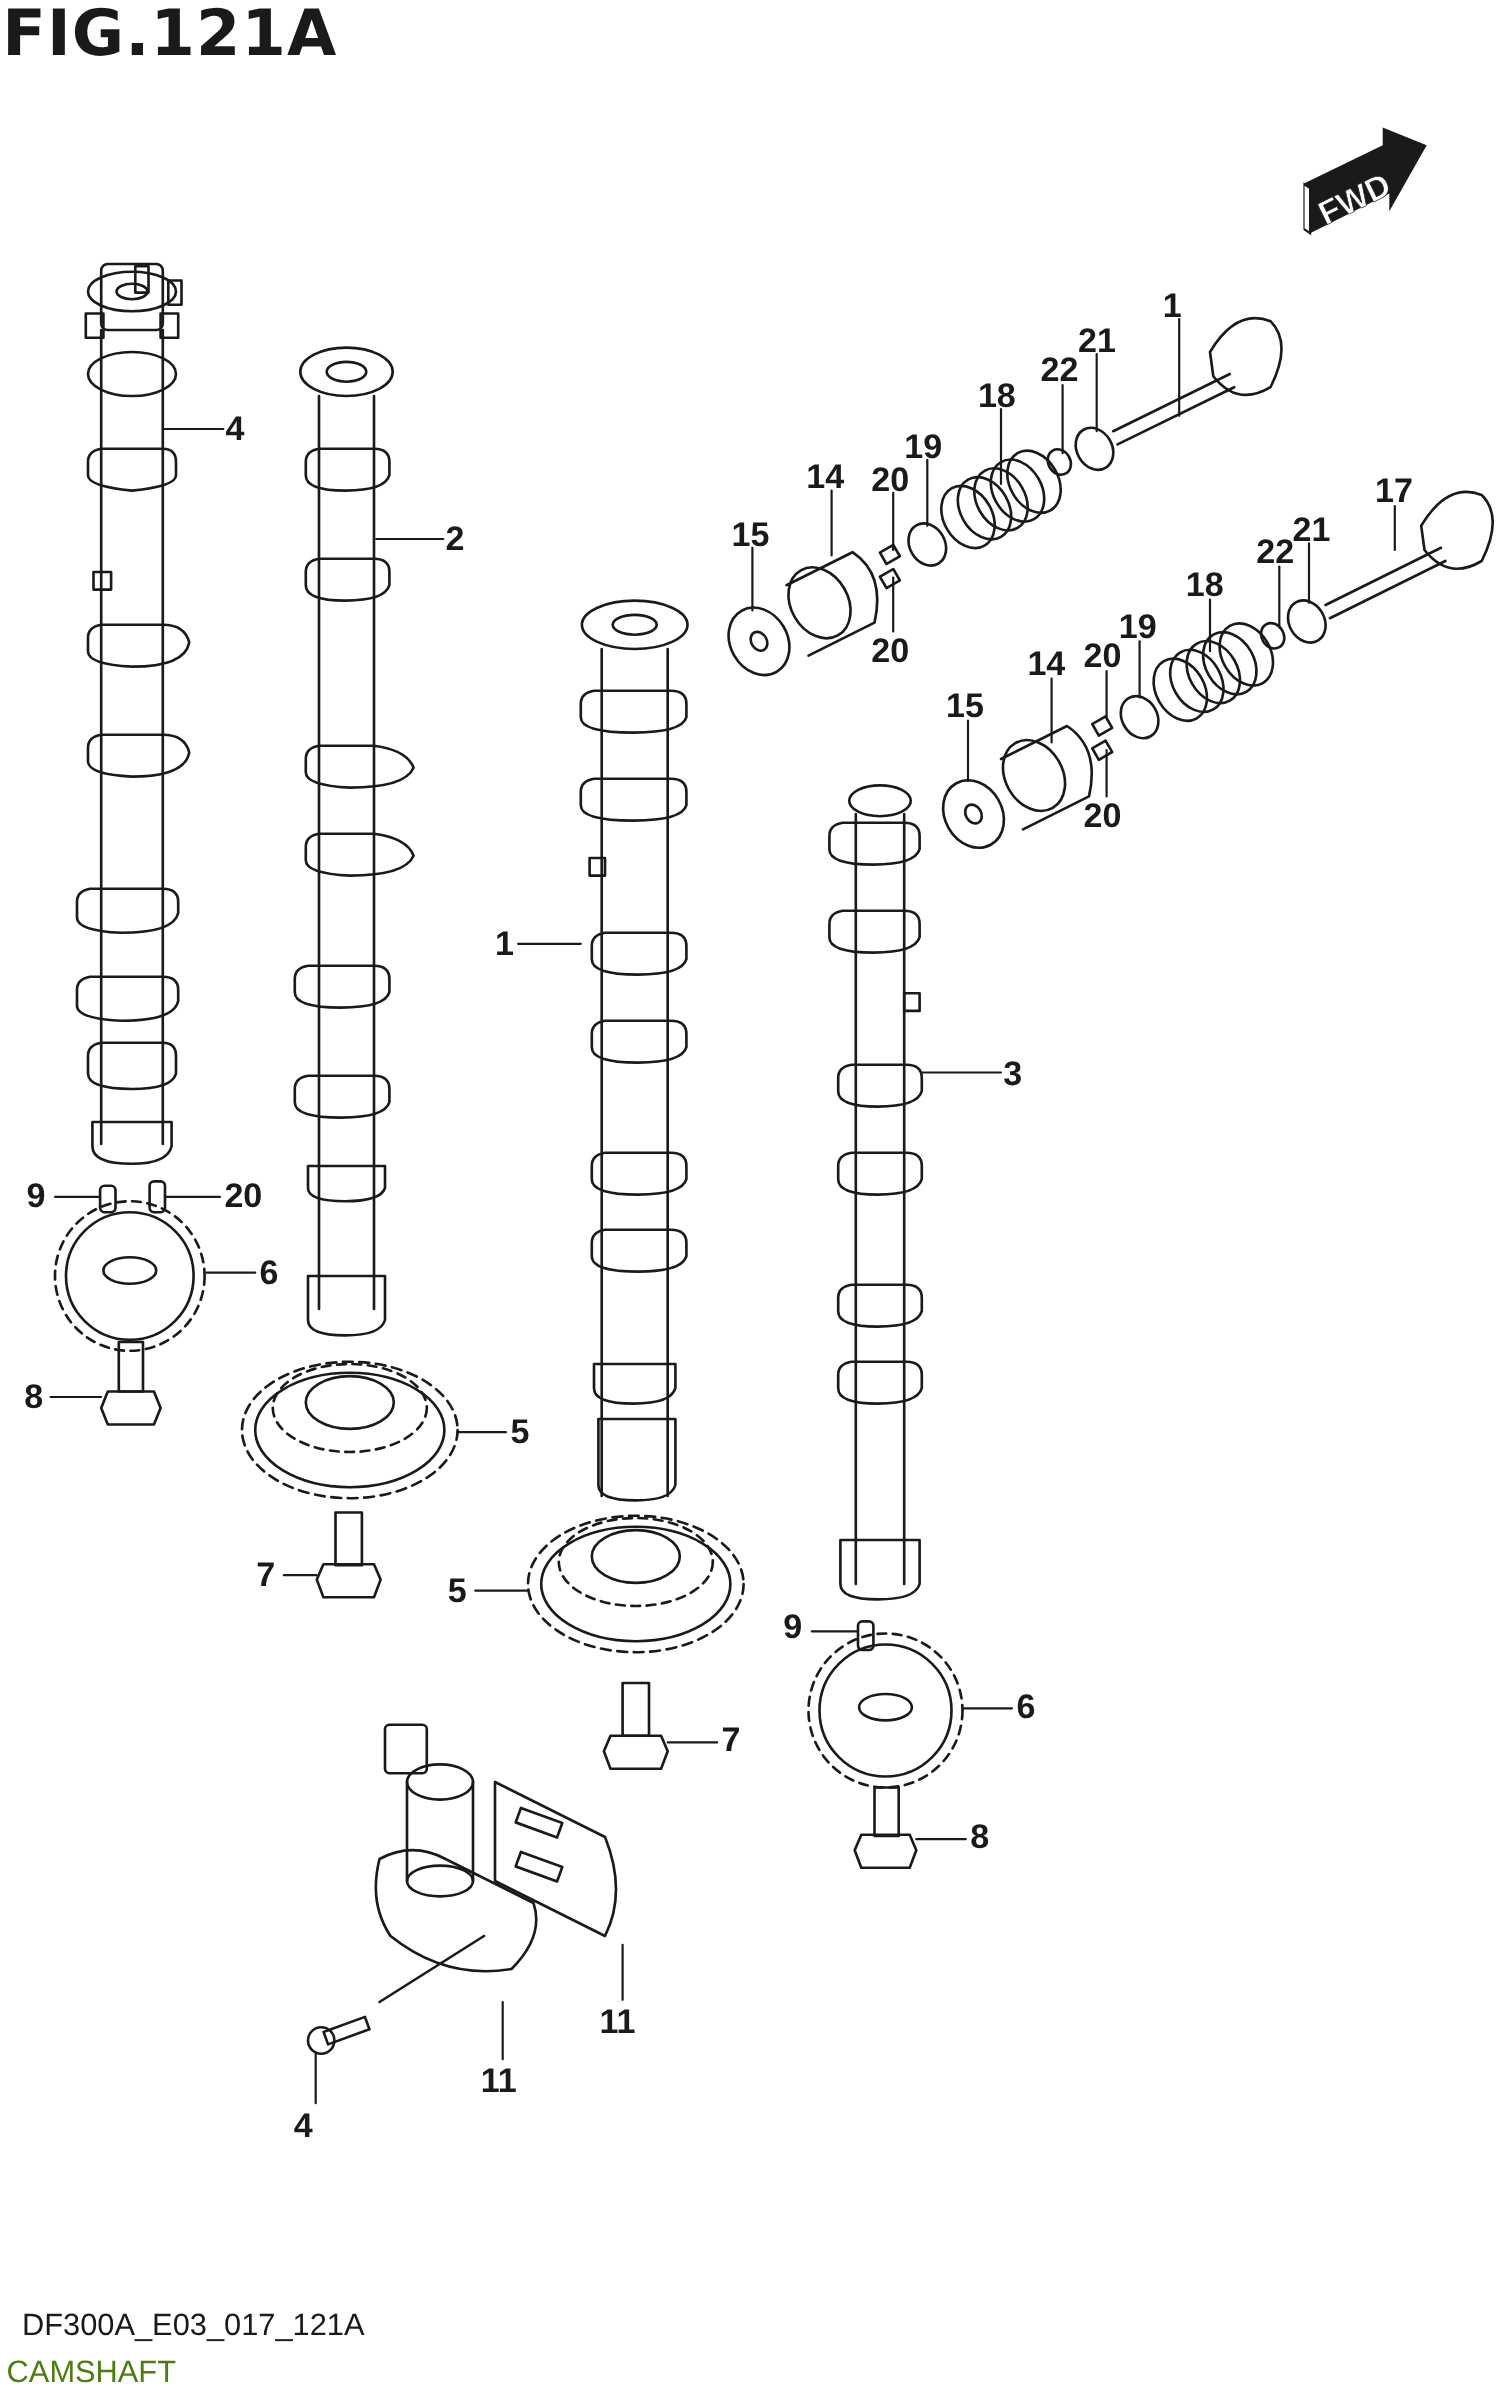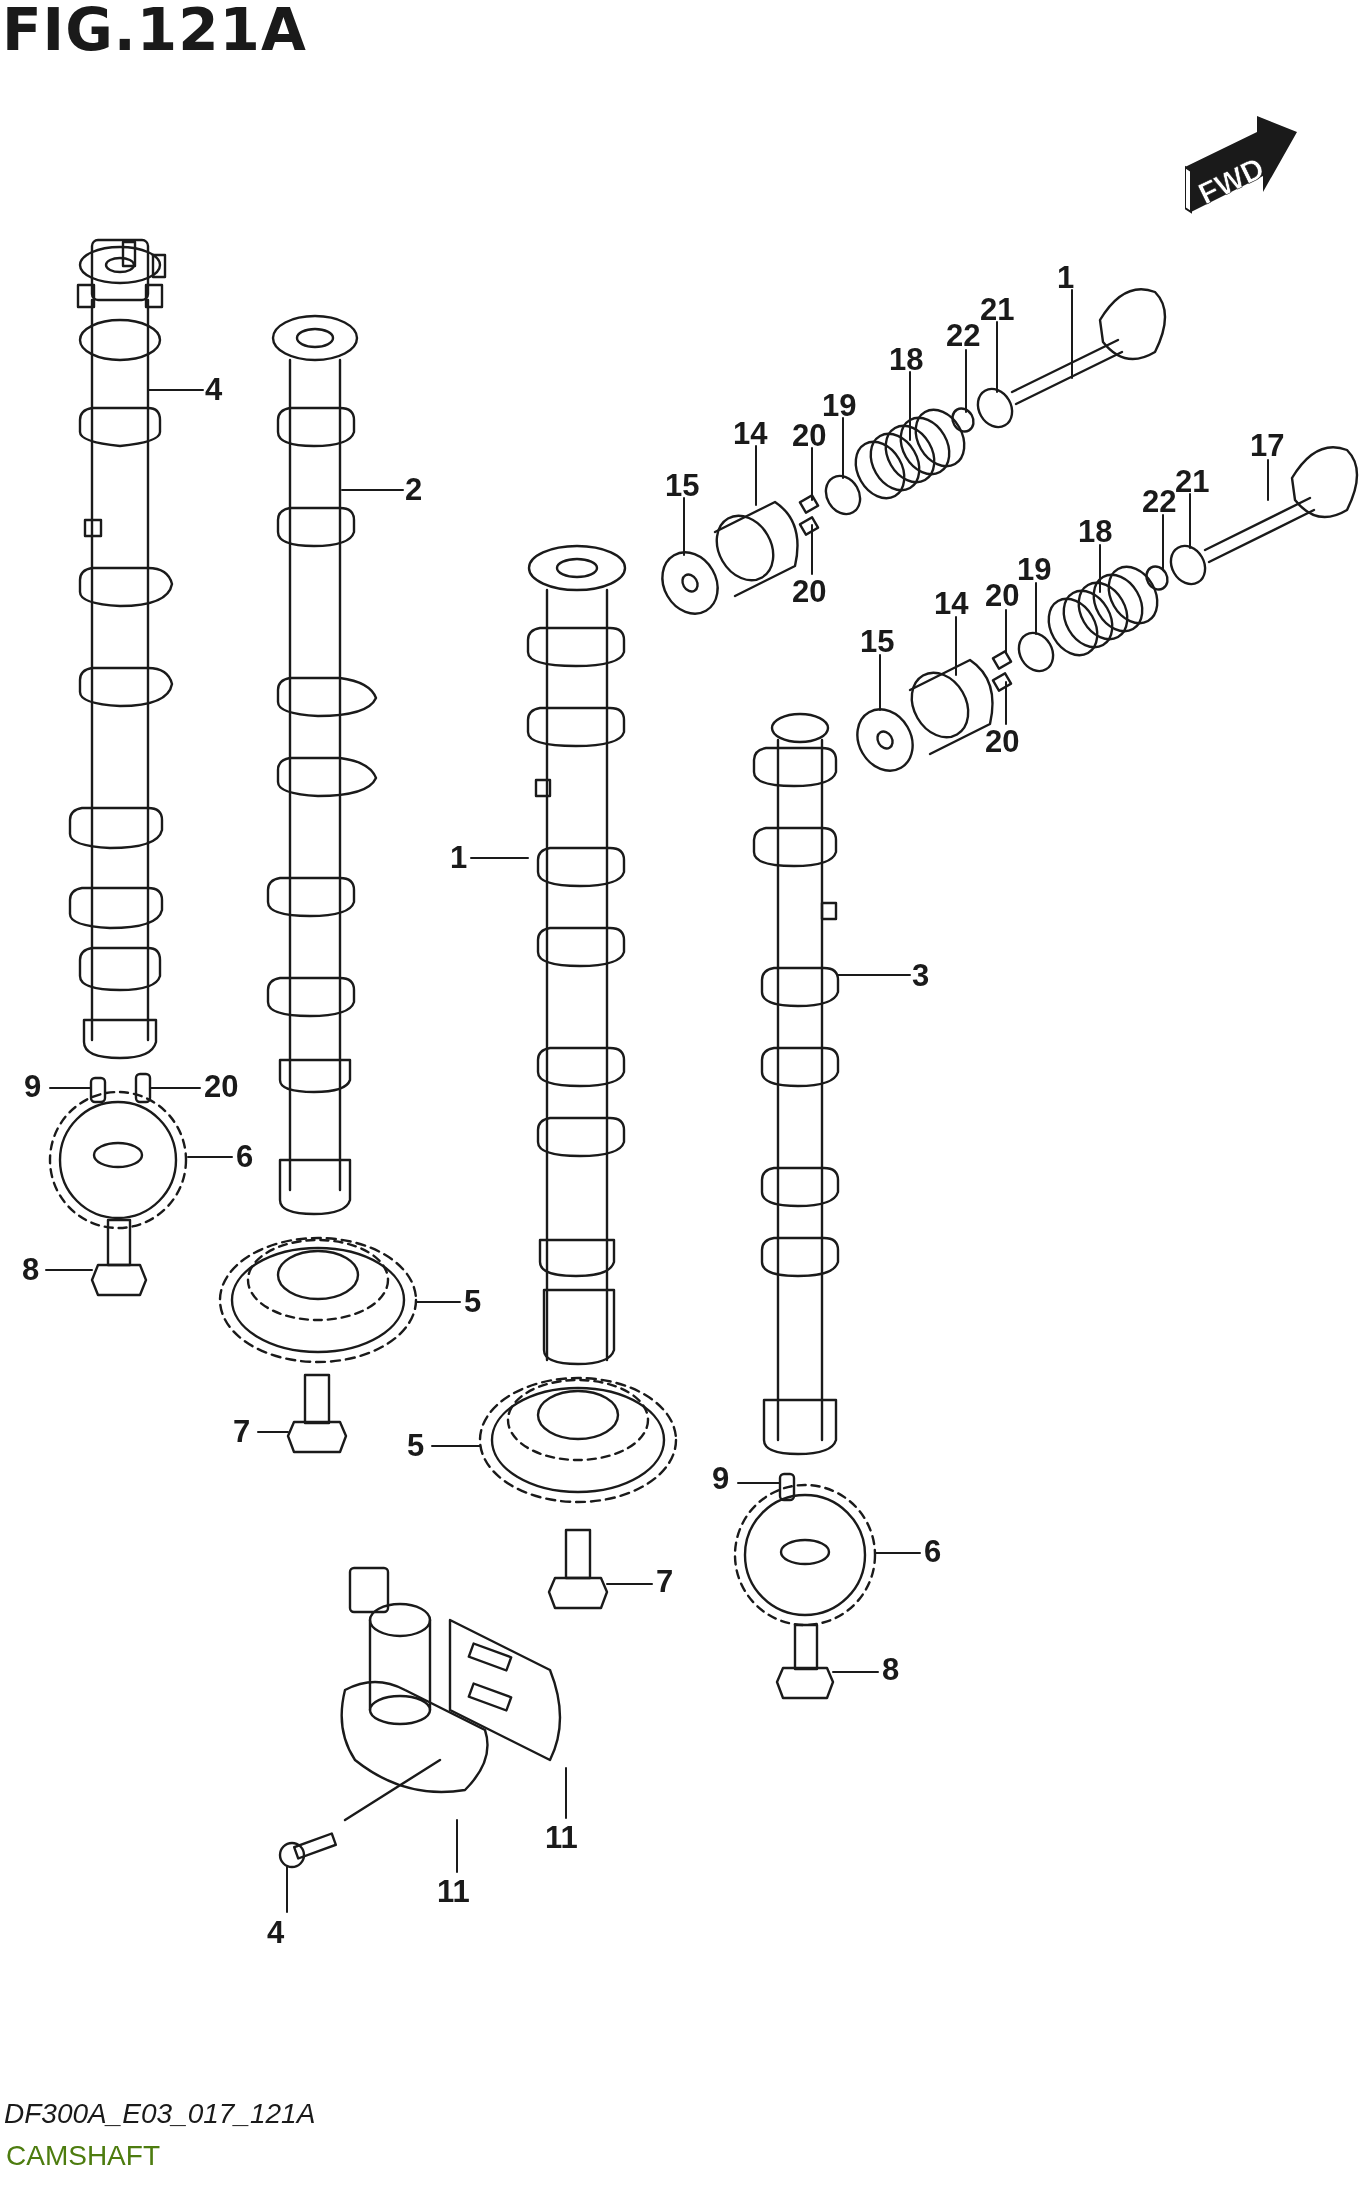--- a/index.html
+++ b/index.html
@@ -1,18 +1,18 @@
 <!DOCTYPE html>
 <html><head>
 <meta charset="utf-8">
 <style>
   html, body { margin:0; padding:0; background:#ffffff; }
   body { width:1367px; height:2185px; position:relative; overflow:hidden; font-family:"Liberation Sans", sans-serif; color:#1a1a1a; }
   .fig-title { position:absolute; left:2px; top:-4px; font-family:"DejaVu Sans", sans-serif; font-weight:bold; font-size:58px; letter-spacing:1px; color:#1a1a1a; }
-  .footer-code { position:absolute; left:4px; top:2098px; font-size:28px; color:#1a1a1a;font-style:italic; }
+  .footer-code { position:absolute; left:20px; top:2098px; font-size:28px; color:#1a1a1a; }
   .footer-name { position:absolute; left:6px; top:2140px; font-size:28px; color:#4d7c0f; }
   .callout { position:absolute; font-family:"Liberation Sans", sans-serif; font-weight:bold; font-size:31px; color:#1a1a1a; line-height:1; }
   svg.drawing { position:absolute; left:0; top:0; }
   .fwd { position:absolute; left:1185px; top:112px; width:115px; height:105px; }
 </style>
 </head>
 <body>
 
 <div class="fig-title">FIG.121A</div>
 

